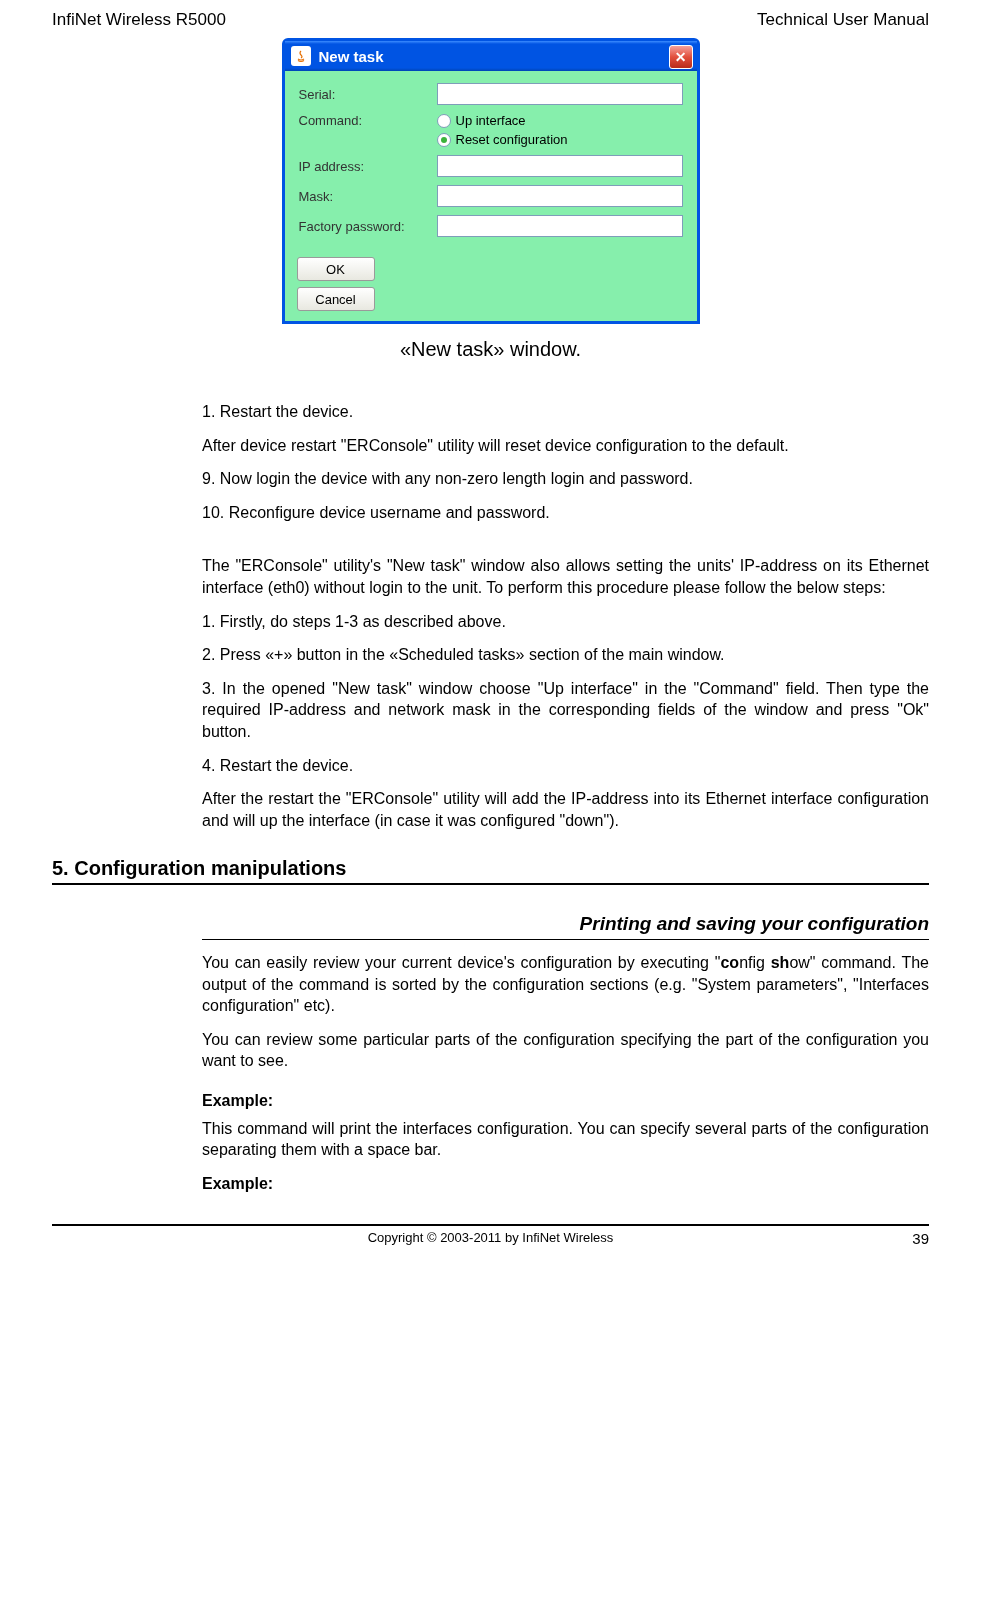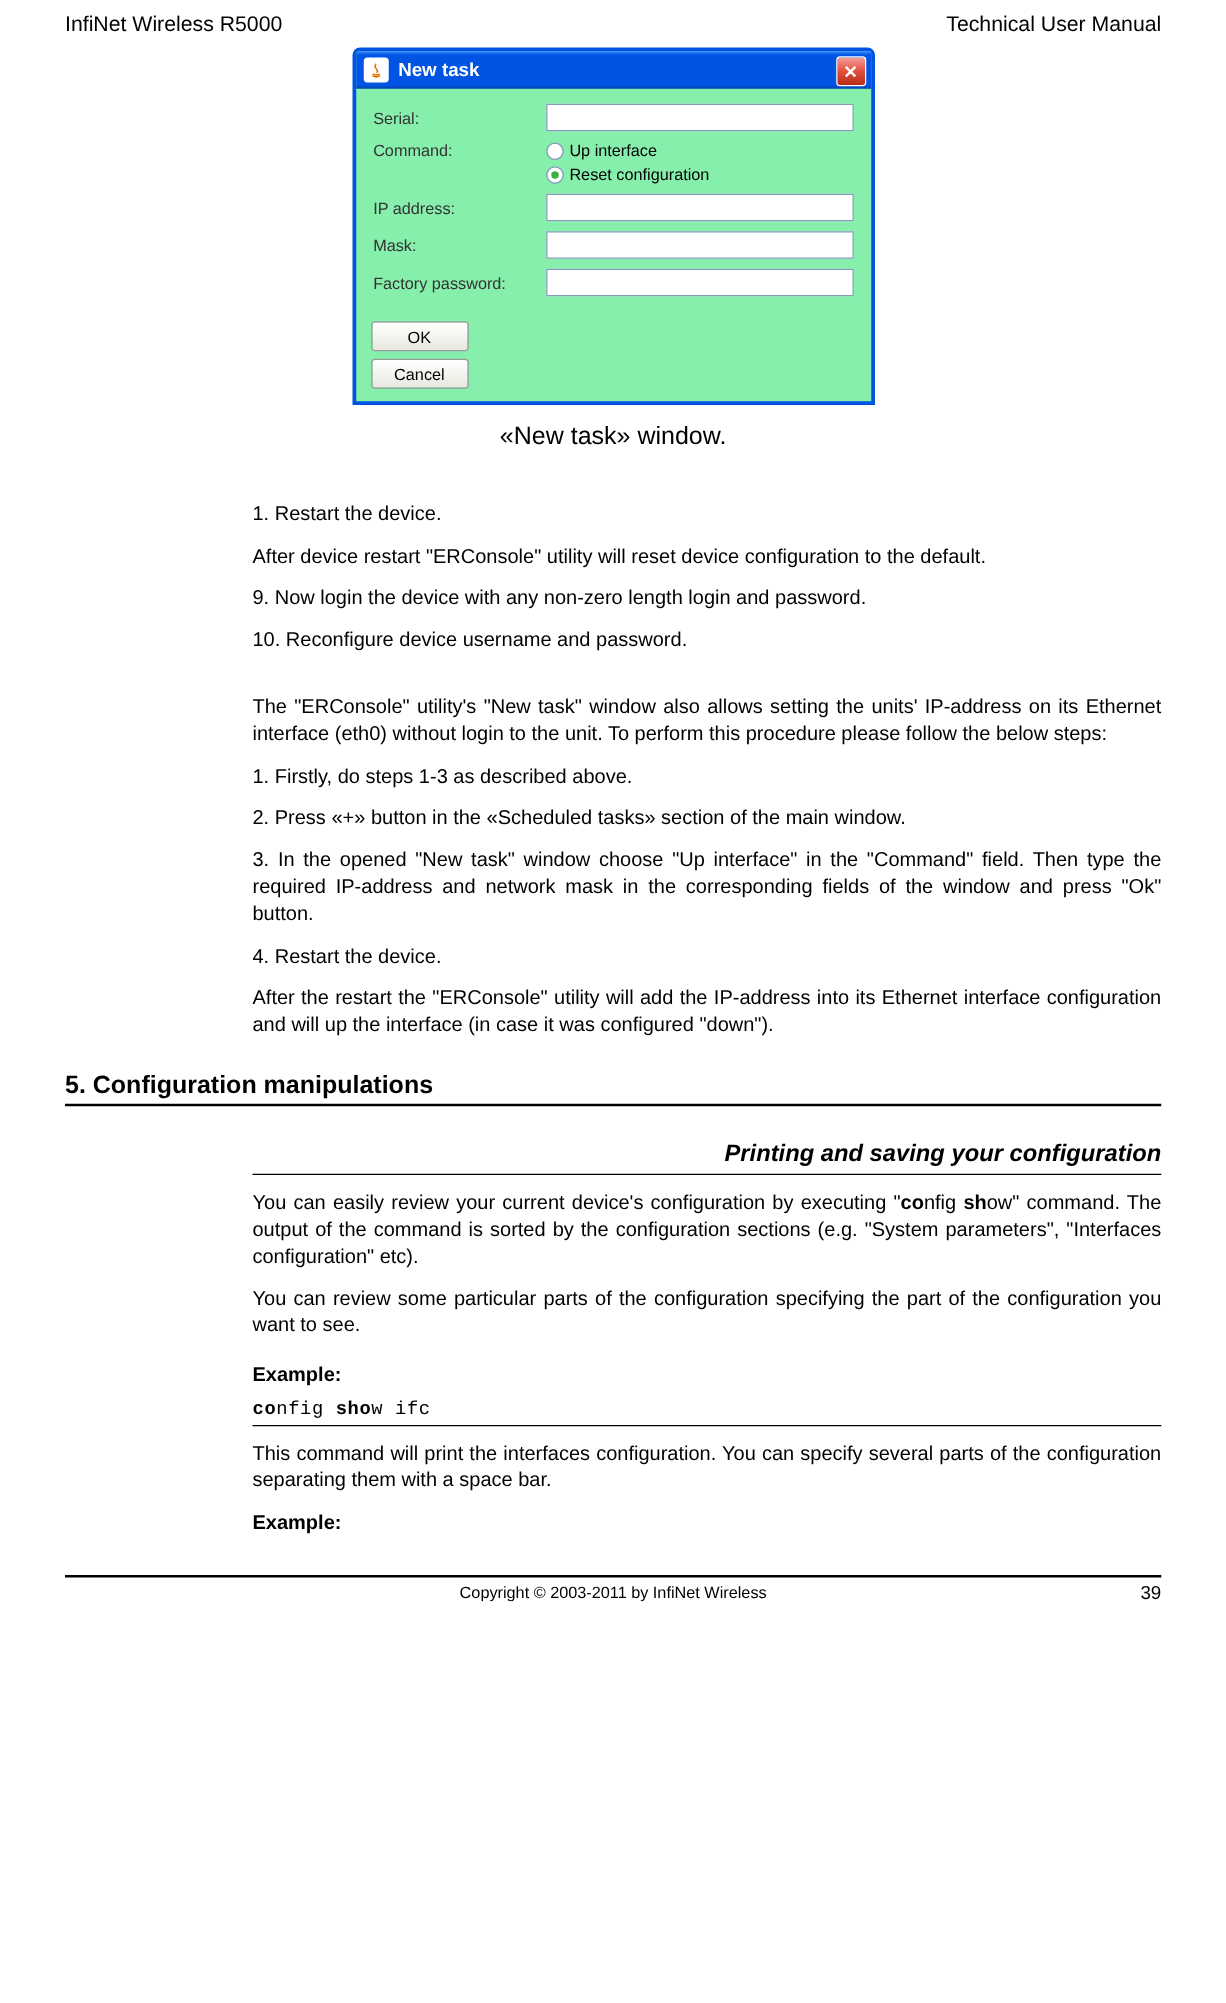--- a/index.html
+++ b/index.html
@@ -281,23 +281,20 @@
   <div class="body-content" style="margin-top:0;">
     <div class="sub-heading">Printing and saving your configuration</div>
     <div class="sub-rule"></div>
 
     <p>
       <span>You can easily review your current device's configuration by executing "</span><b>co</b><span>nfig </span><b>sh</b><span>ow" command. The output of the command is sorted by the configuration sections (e.g. "System parameters", "Interfaces configuration" etc).</span>
     </p>
     <p>You can review some particular parts of the configuration specifying the part of the configuration you want to see.</p>
 
     <div class="example-label">Example:</div>
-    <div class="code-line">
-      <b>co</b><span>nfig </span><b>sho</b><span>w ifc</span>
-    </div>
 
     <p>This command will print the interfaces configuration. You can specify several parts of the configuration separating them with a space bar.</p>
     <div class="example-label" style="margin-top:8px;">Example:</div>
   </div>
 </div>
 
 <div class="footer">
   <span>Copyright © 2003-2011 by InfiNet Wireless</span>
   <span class="page-num">39</span>
 </div>

